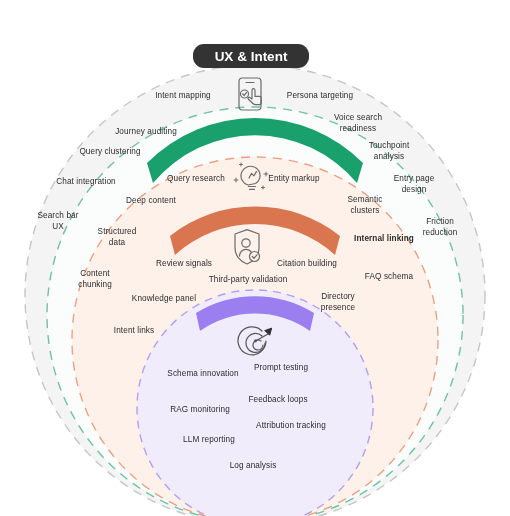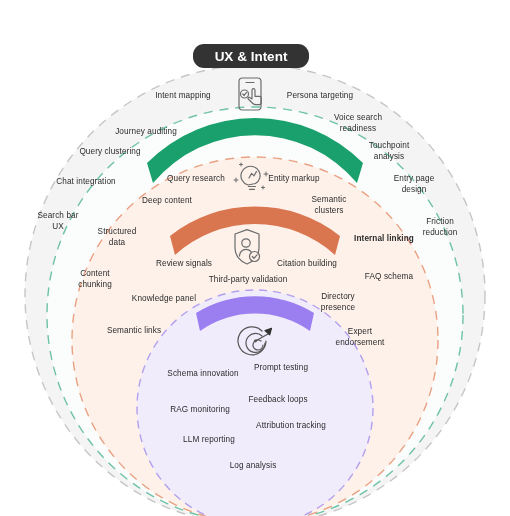--- a/index.html
+++ b/index.html
@@ -130,37 +130,35 @@
 design</div>
   <div class="lbl" style="left:58px;top:222px;">Search bar
 UX</div>
   <div class="lbl" style="left:440px;top:228px;">Friction
 reduction</div>
   <div class="lbl" style="left:95px;top:280px;">Content
 chunking</div>
 
   <div class="lbl" style="left:196px;top:179px;">Query research</div>
   <div class="lbl" style="left:294px;top:179px;">Entity markup</div>
-  <div class="lbl" style="left:160px;top:201px;padding-left:14px;">Deep content</div>
-  <div class="lbl" style="left:329px;top:206px;">Semantic
+  <div class="lbl" style="left:144px;top:201px;padding-left:14px;">Deep content</div>
+  <div class="lbl" style="left:365px;top:206px;">Semantic
 clusters</div>
   <div class="lbl" style="left:117px;top:238px;">Structured
 data</div>
   <div class="lbl" style="left:384px;top:239px;font-weight:bold;">Internal linking</div>
   <div class="lbl" style="left:389px;top:268px;margin-top:9px;">FAQ schema</div>
 
   <div class="lbl" style="left:184px;top:264px;">Review signals</div>
   <div class="lbl" style="left:307px;top:264px;">Citation building</div>
   <div class="lbl" style="left:248px;top:280px;">Third-party validation</div>
   <div class="lbl" style="left:158px;top:299px;padding-left:12px;">Knowledge panel</div>
   <div class="lbl" style="left:338px;top:303px;">Directory
 presence</div>
-  <div class="lbl" style="left:134px;top:331px;">Semantic links</div>
-  <div class="lbl" style="left:360px;top:338px;">Expert
-endorsement</div>
+  <div class="lbl" style="left:134px;top:331px;">Intent links</div>
 
   <div class="lbl" style="left:203px;top:374px;">Schema innovation</div>
   <div class="lbl" style="left:281px;top:368px;">Prompt testing</div>
   <div class="lbl" style="left:200px;top:410px;">RAG monitoring</div>
   <div class="lbl" style="left:278px;top:400px;">Feedback loops</div>
   <div class="lbl" style="left:291px;top:426px;">Attribution tracking</div>
   <div class="lbl" style="left:209px;top:440px;">LLM reporting</div>
   <div class="lbl" style="left:253px;top:466px;">Log analysis</div>
 
 </div>

